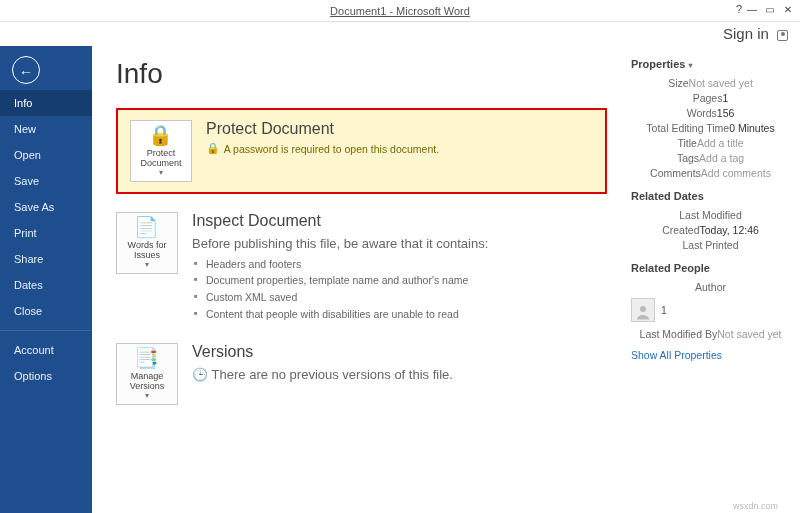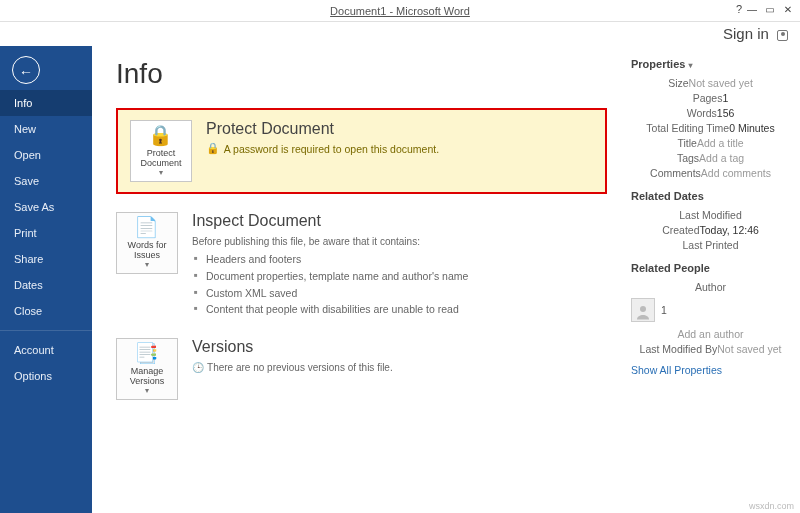--- a/index.html
+++ b/index.html
@@ -24,21 +24,21 @@
 
 .main { flex: 1; padding: 12px 18px 0 24px; overflow: hidden; position: relative; }
 .page-title { font-size: 28px; font-weight: 300; color: #333; margin-bottom: 18px; }
 
 .row { display: flex; align-items: flex-start; margin-bottom: 20px; }
 .tile { width: 62px; height: 62px; border: 1px solid #c7c7c7; background: #fcfcfc; display: flex; flex-direction: column; align-items: center; justify-content: center; font-size: 9px; color: #444; text-align: center; line-height: 1.1; cursor: pointer; padding: 4px 2px; margin-right: 14px; flex-shrink: 0; }
 .tile .ticon { font-size: 20px; margin-bottom: 3px; }
 
 .section { flex: 1; }
 .section h2 { font-size: 16px; font-weight: 400; color: #444; margin-bottom: 4px; }
-.section .desc { font-size: 10px; color: #666; line-height: 1.5; }
+.section .desc { font-size: 13px; color: #666; line-height: 1.5; }
 .section ul { list-style: none; margin-top: 2px; }
 .section ul li { font-size: 10.5px; color: #666; padding-left: 14px; position: relative; line-height: 1.6; }
 .section ul li::before { content: "■"; position: absolute; left: 2px; font-size: 6px; color: #888; top: 3px; }
 
 .protect-box { border: 2px solid #d00; background: #fdf6cf; padding: 10px 12px; display: flex; align-items: flex-start; }
 .protect-box .tile { background: #fff; margin-right: 14px; }
 .protect-box .lockline { font-size: 10.5px; color: #7a6a00; display: flex; align-items: center; gap: 4px; }
 .lock-mini { color: #cca300; font-size: 11px; }
 
 .rightpane { width: 175px; padding: 12px 10px 0 6px; font-size: 10.5px; color: #555; }
@@ -48,21 +48,21 @@
 .prop-row { display: flex; justify-content: center; padding: 1.5px 0; }
 .prop-row .k { color: #666; }
 .prop-row .v { color: #333; }
 .prop-row .v.hint { color: #999; }
 .link { color: #2a6fb5; cursor: pointer; margin-top: 8px; display: inline-block; }
 
 .author-box { display: flex; align-items: center; gap: 6px; margin: 4px 0; }
 .avatar { width: 24px; height: 24px; background: #eee; border: 1px solid #ccc; display: flex; align-items: flex-end; justify-content: center; }
 .avatar svg { width: 18px; height: 18px; }
 
-.watermark { position: absolute; bottom: 2px; right: 6px; font-size: 9px; color: #bbb; }
+.watermark { position: absolute; bottom: 2px; right: 22px; font-size: 9px; color: #bbb; }
 </style>
 </head>
 <body>
 
 <div class="titlebar">
   <span>Document1 - Microsoft Word</span>
   <span class="help">?</span>
   <div class="ctrls">
     <span>—</span>
     <span>▭</span>
@@ -200,24 +200,20 @@
     <div class="author-box">
       <div class="avatar">
         <svg viewBox="0 0 24 24">
             <circle cx="12" cy="8" r="4" fill="#bbb"></circle>
             <path d="M4 22c0-4 4-6 8-6s8 2 8 6" fill="#bbb"></path>
           </svg>
       </div>
       <span>1</span>
     </div>
     <div class="prop-row">
-        <span></span>
-        <span class="v hint">Add an author</span>
-      </div>
-    <div class="prop-row">
         <span class="k">Last Modified By</span>
         <span class="v hint">Not saved yet</span>
       </div>
 
     <span class="link">Show All Properties</span>
   </div>
 </div>
 
 <div class="watermark">wsxdn.com</div>
 

